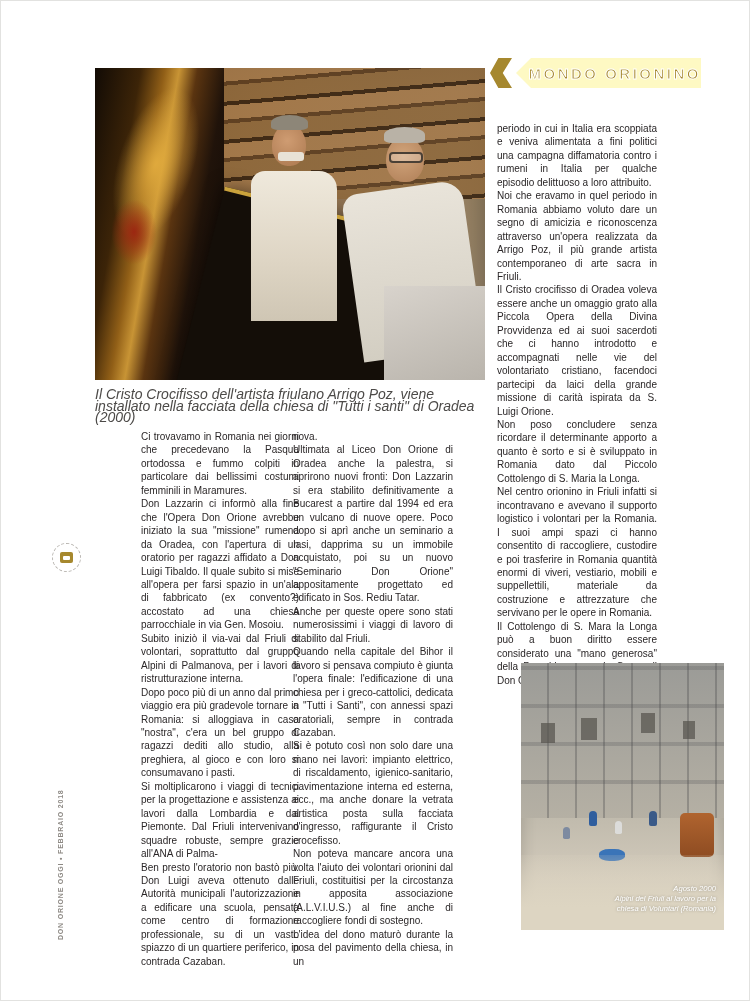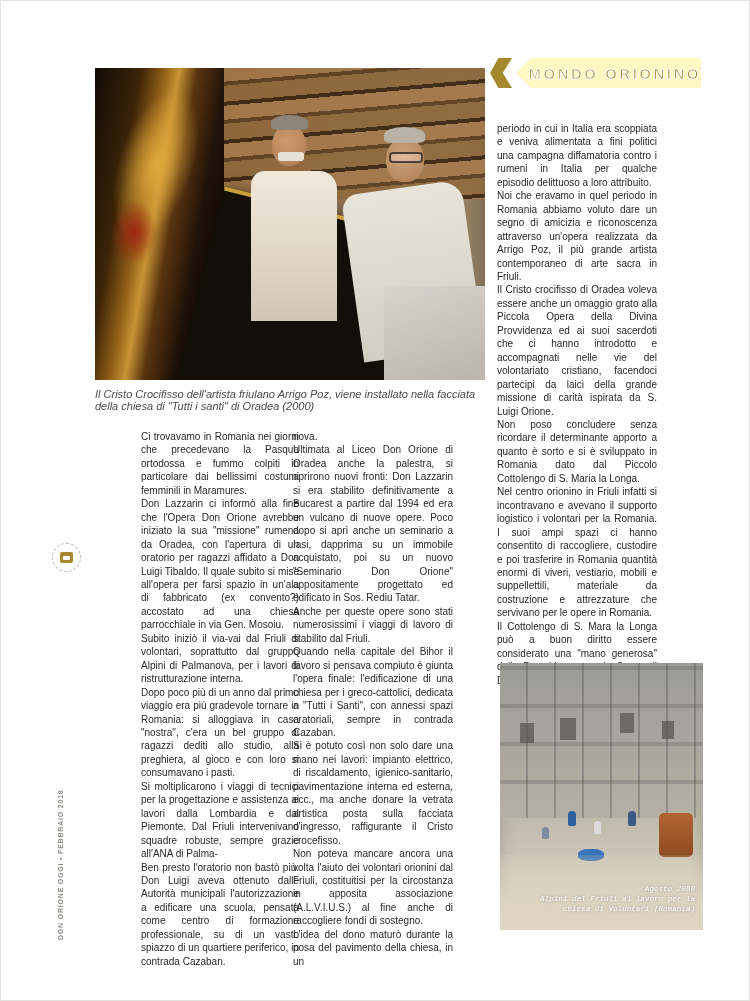--- a/index.html
+++ b/index.html
@@ -108,36 +108,35 @@
     border:2px solid #4a4036; border-radius:4px; background:rgba(255,255,255,.25);
   }
   .photo-main .sheet {
     position:absolute; right:0; bottom:0; width:26%; height:30%;
     background:linear-gradient(160deg,#d8d3cc 0%,#b9b4ac 100%);
   }
 
   
   .caption-main {
     position:absolute; left:95px; top:389px; width:390px;
-    font-size:11px; font-style:italic; line-height:11.5px; color:#4c4a48;
+    font-size:14px; font-style:italic; line-height:11.5px; color:#4c4a48;
   }
 
   
   .col { position:absolute; text-align:justify; font-size:10px; line-height:13.45px; }
   .col p { margin:0; }
   .col1 { left:95px;  top:430px; width:158px;margin-left:46px; }
   .col2 { left:293px; top:430px; width:160px; }
   .col3 { left:497px; top:122px; width:160px; }
 
   
   .photo-bottom {
-    position:absolute; left:500px; top:663px; width:203px; height:267px; overflow:hidden;
+    position:absolute; left:521px; top:663px; width:203px; height:267px; overflow:hidden;
     background:linear-gradient(180deg,#9aa0a0 0%,#adaca4 30%,#c2bcae 60%,#d2cabb 80%,#d8d0c0 100%);
     box-shadow: inset 0 0 16px rgba(0,0,0,.18);
-    font-family: Liberation Mono, monospace;
   }
   .photo-bottom .structure {
     position:absolute; left:0; top:0; right:0; height:58%;
     background:
       repeating-linear-gradient(90deg, rgba(70,70,72,0) 0 26px, rgba(70,70,72,.32) 26px 28px),
       repeating-linear-gradient(0deg, rgba(90,90,92,0) 0 34px, rgba(90,90,92,.28) 34px 38px),
       linear-gradient(180deg,#9b9b97 0%,#b5b0a4 100%);
   }
   .photo-bottom .win { position:absolute; background:#54514c; opacity:.7; }
   .photo-bottom .w1 { left:20px;  top:60px; width:14px; height:20px; }

